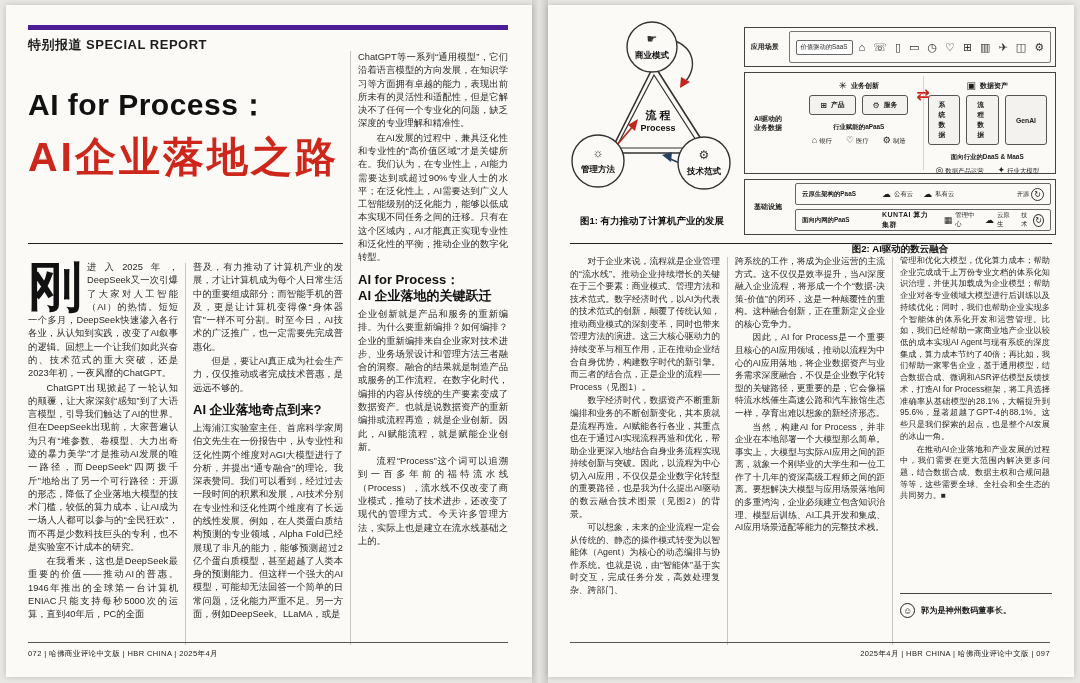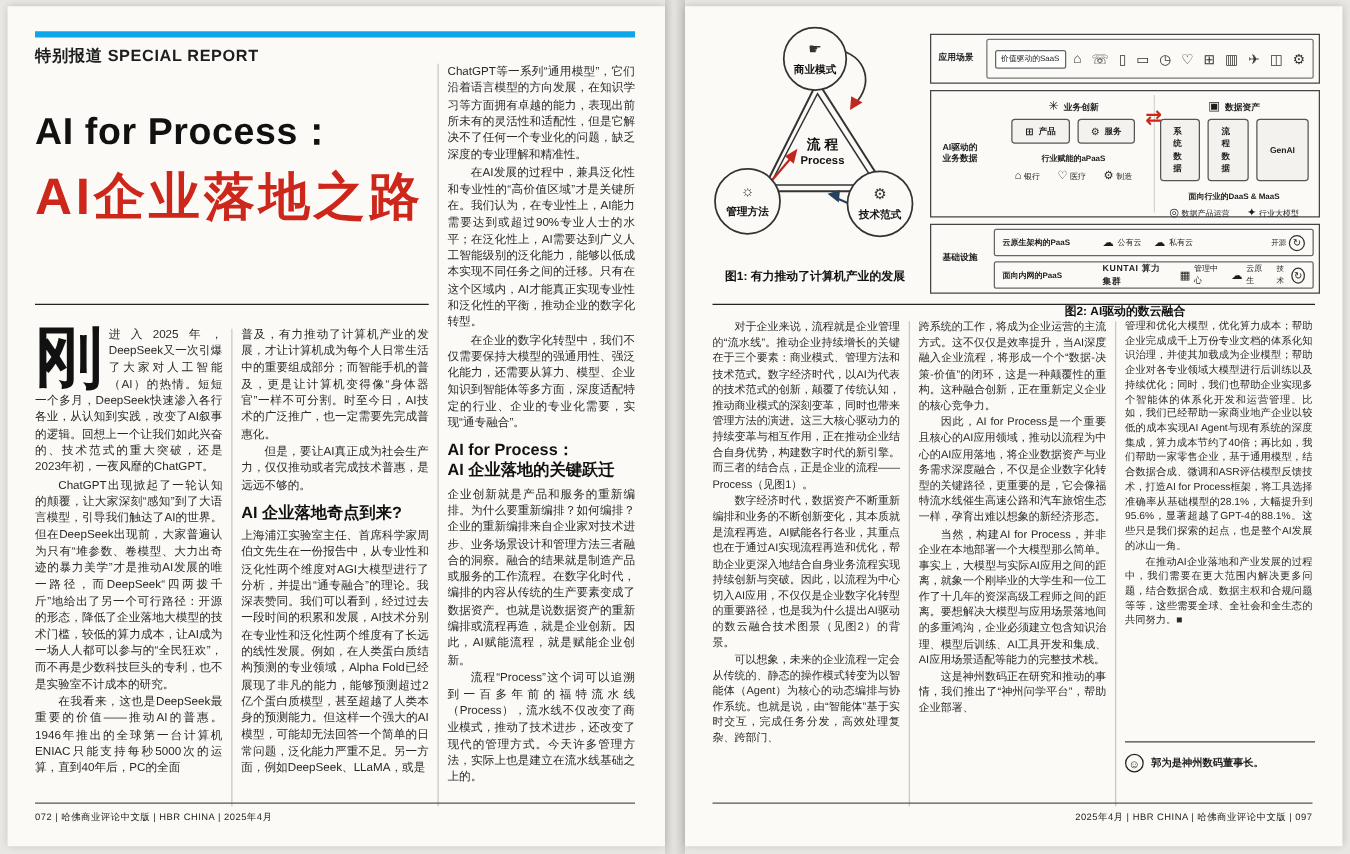--- a/index.html
+++ b/index.html
@@ -13,21 +13,21 @@
     position:absolute; top:5px; width:526px; height:672px;
     background:#fbfaf7; box-shadow:0 0 6px rgba(0,0,0,.18);
   }
   .page.left  { left:6px;  }
   .page.right { left:548px; }
   .gutter { position:absolute; left:532px; top:0; width:16px; height:683px;
     background:linear-gradient(90deg, rgba(0,0,0,.10), rgba(0,0,0,.02) 45%, rgba(0,0,0,.12)); }
 
   
   .kicker { position:absolute; left:22px; top:20px; width:480px;
-    border-top:5px solid #0ea5e9; padding-top:6px;
+    border-top:5px solid #4c1d95; padding-top:6px;
     font-size:13px; font-weight:bold; letter-spacing:.5px; }
   .title-block { position:absolute; left:22px; top:80px; width:315px; }
   .title-en { font-size:30px; font-weight:800; letter-spacing:.5px; color:#111; }
   .title-cn { font-size:41px; font-weight:800; letter-spacing:3px; margin-top:4px; }
   .byline { margin-top:22px; font-size:9.5px; font-weight:bold; }
   .title-rule { position:absolute; left:22px; top:238px; width:315px; height:0;
     border-top:1.5px solid #222; }
 
   .col { position:absolute; width:150px; overflow:hidden;
     font-size:9.3px; line-height:1.43; text-align:justify; color:#2a2a2a; }
@@ -136,21 +136,20 @@
     <div class="col c2">
       <p class="noindent">普及，有力推动了计算机产业的发展，才让计算机成为每个人日常生活中的重要组成部分；而智能手机的普及，更是让计算机变得像“身体器官”一样不可分割。时至今日，AI技术的广泛推广，也一定需要先完成普惠化。</p>
       <p>但是，要让AI真正成为社会生产力，仅仅推动或者完成技术普惠，是远远不够的。</p>
       <div class="subhead">AI 企业落地奇点到来?</div>
       <p class="noindent">上海浦江实验室主任、首席科学家周伯文先生在一份报告中，从专业性和泛化性两个维度对AGI大模型进行了分析，并提出“通专融合”的理论。我深表赞同。我们可以看到，经过过去一段时间的积累和发展，AI技术分别在专业性和泛化性两个维度有了长远的线性发展。例如，在人类蛋白质结构预测的专业领域，Alpha Fold已经展现了非凡的能力，能够预测超过2亿个蛋白质模型，甚至超越了人类本身的预测能力。但这样一个强大的AI模型，可能却无法回答一个简单的日常问题，泛化能力严重不足。另一方面，例如DeepSeek、LLaMA，或是</p>
     </div>
 
     <div class="col c3">
       <p class="noindent">ChatGPT等一系列“通用模型”，它们沿着语言模型的方向发展，在知识学习等方面拥有卓越的能力，表现出前所未有的灵活性和适配性，但是它解决不了任何一个专业化的问题，缺乏深度的专业理解和精准性。</p>
       <p>在AI发展的过程中，兼具泛化性和专业性的“高价值区域”才是关键所在。我们认为，在专业性上，AI能力需要达到或超过90%专业人士的水平；在泛化性上，AI需要达到广义人工智能级别的泛化能力，能够以低成本实现不同任务之间的迁移。只有在这个区域内，AI才能真正实现专业性和泛化性的平衡，推动企业的数字化转型。</p>
-      <p>在企业的数字化转型中，我们不仅需要保持大模型的强通用性、强泛化能力，还需要从算力、模型、企业知识到智能体等多方面，深度适配特定的行业、企业的专业化需要，实现“通专融合”。</p>
       <div class="subhead">
         <span>AI for Process：</span><br>
         <span>AI 企业落地的关键跃迁</span>
       </div>
       <p class="noindent">企业创新就是产品和服务的重新编排。为什么要重新编排？如何编排？企业的重新编排来自企业家对技术进步、业务场景设计和管理方法三者融合的洞察。融合的结果就是制造产品或服务的工作流程。在数字化时代，编排的内容从传统的生产要素变成了数据资产。也就是说数据资产的重新编排或流程再造，就是企业创新。因此，AI赋能流程，就是赋能企业创新。</p>
       <p>流程“Process”这个词可以追溯到一百多年前的福特流水线（Process），流水线不仅改变了商业模式，推动了技术进步，还改变了现代的管理方式。今天许多管理方法，实际上也是建立在流水线基础之上的。</p>
     </div>
 
     <div class="vdiv d1"></div>
     <div class="vdiv d2"></div>
@@ -318,21 +317,20 @@
     <div class="col c1">
       <p>对于企业来说，流程就是企业管理的“流水线”。推动企业持续增长的关键在于三个要素：商业模式、管理方法和技术范式。数字经济时代，以AI为代表的技术范式的创新，颠覆了传统认知，推动商业模式的深刻变革，同时也带来管理方法的演进。这三大核心驱动力的持续变革与相互作用，正在推动企业结合自身优势，构建数字时代的新引擎。而三者的结合点，正是企业的流程——Process（见图1）。</p>
       <p>数字经济时代，数据资产不断重新编排和业务的不断创新变化，其本质就是流程再造。AI赋能各行各业，其重点也在于通过AI实现流程再造和优化，帮助企业更深入地结合自身业务流程实现持续创新与突破。因此，以流程为中心切入AI应用，不仅仅是企业数字化转型的重要路径，也是我为什么提出AI驱动的数云融合技术图景（见图2）的背景。</p>
       <p>可以想象，未来的企业流程一定会从传统的、静态的操作模式转变为以智能体（Agent）为核心的动态编排与协作系统。也就是说，由“智能体”基于实时交互，完成任务分发，高效处理复杂、跨部门、</p>
     </div>
 
     <div class="col c2">
       <p class="noindent">跨系统的工作，将成为企业运营的主流方式。这不仅仅是效率提升，当AI深度融入企业流程，将形成一个个“数据-决策-价值”的闭环，这是一种颠覆性的重构。这种融合创新，正在重新定义企业的核心竞争力。</p>
       <p>因此，AI for Process是一个重要且核心的AI应用领域，推动以流程为中心的AI应用落地，将企业数据资产与业务需求深度融合，不仅是企业数字化转型的关键路径，更重要的是，它会像福特流水线催生高速公路和汽车旅馆生态一样，孕育出难以想象的新经济形态。</p>
       <p>当然，构建AI for Process，并非企业在本地部署一个大模型那么简单。事实上，大模型与实际AI应用之间的距离，就象一个刚毕业的大学生和一位工作了十几年的资深高级工程师之间的距离。要想解决大模型与应用场景落地间的多重鸿沟，企业必须建立包含知识治理、模型后训练、AI工具开发和集成、AI应用场景适配等能力的完整技术栈。</p>
-      <p>这是神州数码正在研究和推动的事情，我们推出了“神州问学平台”，帮助企业部署、</p>
     </div>
 
     <div class="col c3">
       <p class="noindent">管理和优化大模型，优化算力成本；帮助企业完成成千上万份专业文档的体系化知识治理，并使其加载成为企业模型；帮助企业对各专业领域大模型进行后训练以及持续优化；同时，我们也帮助企业实现多个智能体的体系化开发和运营管理。比如，我们已经帮助一家商业地产企业以较低的成本实现AI Agent与现有系统的深度集成，算力成本节约了40倍；再比如，我们帮助一家零售企业，基于通用模型，结合数据合成、微调和ASR评估模型反馈技术，打造AI for Process框架，将工具选择准确率从基础模型的28.1%，大幅提升到95.6%，显著超越了GPT-4的88.1%。这些只是我们探索的起点，也是整个AI发展的冰山一角。</p>
       <p>在推动AI企业落地和产业发展的过程中，我们需要在更大范围内解决更多问题，结合数据合成、数据主权和合规问题等等，这些需要全球、全社会和全生态的共同努力。■</p>
     </div>
 
     <div class="vdiv d1"></div>
     <div class="vdiv d2"></div>
 

